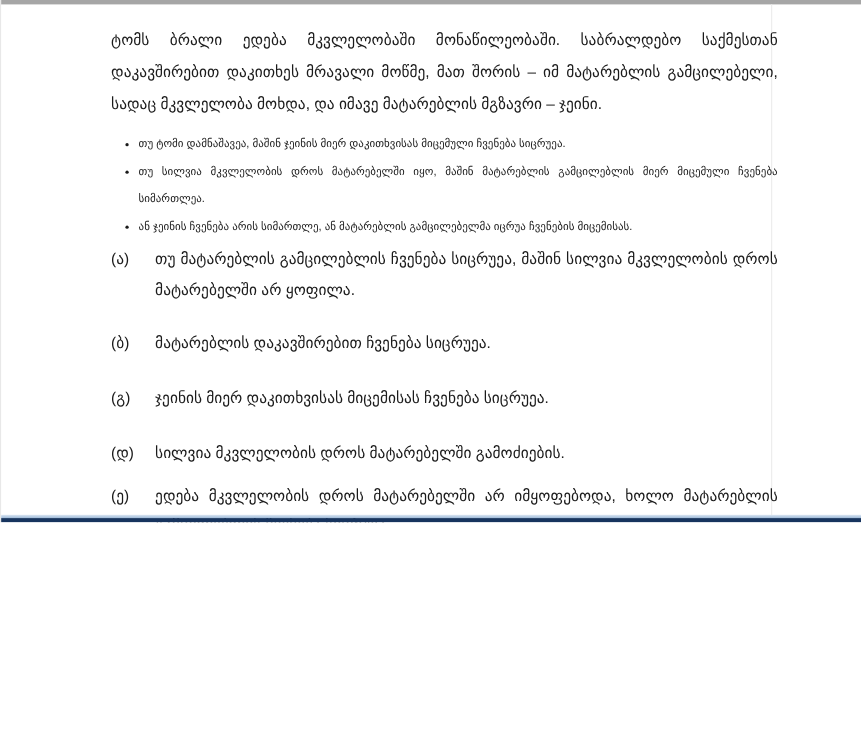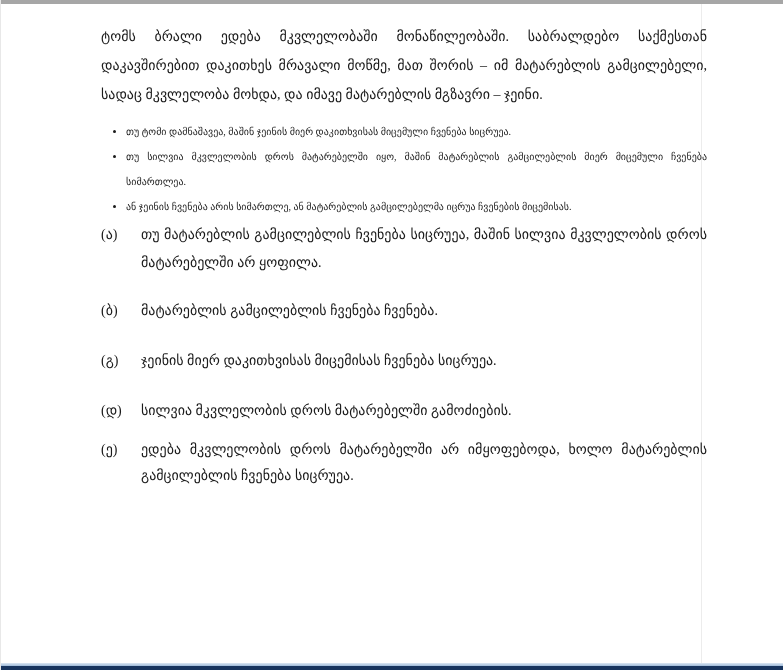--- a/index.html
+++ b/index.html
@@ -1,23 +1,23 @@
 <!DOCTYPE html>
 <html><head>
 <meta charset="utf-8">
 <style>
   html, body { margin: 0; padding: 0; background: #ffffff; }
 
   .screen {
     position: relative;
     width: 783px;
-    height: 670px;
+    height: 475px;
     background: #ffffff;
     overflow: hidden;
-    font-family: Liberation Serif, serif;
+    font-family: Liberation Sans, sans-serif;
     color: #1b1b1b;
     border-left: 1px solid #e8e8e8;
     box-sizing: border-box;
   }
 
   .top-bar {
     position: absolute;
     top: 0; left: 0; right: 0;
     height: 4px;
     background: #a6a6a6;
@@ -119,21 +119,21 @@
 
     <div class="options">
 
       <div class="option option-a">
         <span class="opt-label">(ა)</span>
         <span class="opt-text">თუ მატარებლის გამცილებლის ჩვენება სიცრუეა, მაშინ სილვია მკვლელობის დროს მატარებელში არ ყოფილა.</span>
       </div>
 
       <div class="option option-b">
         <span class="opt-label">(ბ)</span>
-        <span class="opt-text">მატარებლის გამცილებლის ჩვენება ჩვენება.</span>
+        <span class="opt-text">მატარებლის დაკავშირებით ჩვენება სიცრუეა.</span>
       </div>
 
       <div class="option option-c">
         <span class="opt-label">(გ)</span>
         <span class="opt-text">ჯეინის მიერ დაკითხვისას მიცემისას ჩვენება სიცრუეა.</span>
       </div>
 
       <div class="option option-d">
         <span class="opt-label">(დ)</span>
         <span class="opt-text">სილვია მკვლელობის დროს მატარებელში გამოძიების.</span>

